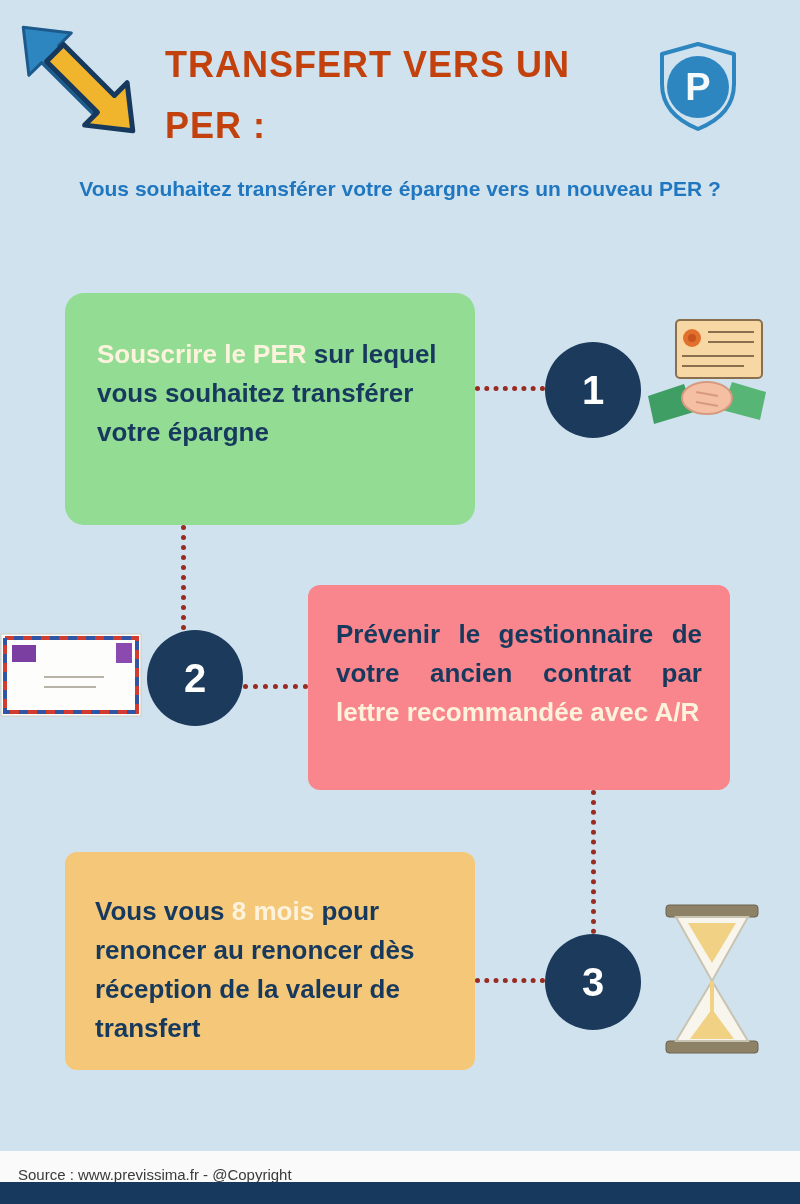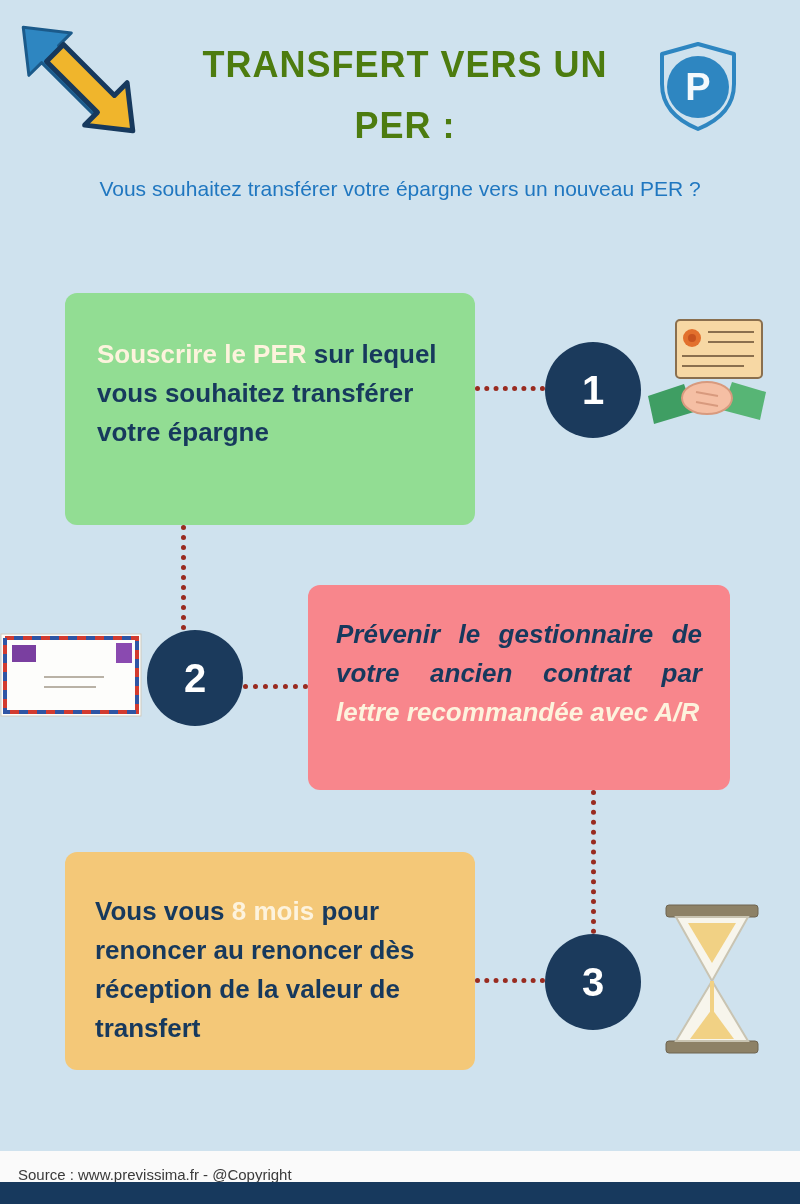--- a/index.html
+++ b/index.html
@@ -5,35 +5,35 @@
   html,body { margin:0; padding:0; background:#cfe2ee; }
   .canvas {
     position:relative; width:800px; height:1204px; background:#cfe2ee;
     overflow:hidden; font-family:"Liberation Sans", sans-serif;
   }
   .abs { position:absolute; }
 
   
   .title {
     position:absolute; left:165px; top:34px; width:480px;
-    text-align:center; color:#4d7c0f; font-size:36px; font-weight:700;
+    text-align:left; color:#c2410c; font-size:36px; font-weight:700;
     letter-spacing:1px; line-height:1.7;
   }
   .intro {
     position:absolute; left:0; top:174px; width:800px; text-align:center;
-    color:#2077c0; font-size:21px; font-weight:400; line-height:1.45;
+    color:#2077c0; font-size:21px; font-weight:700; line-height:1.45;
   }
 
   
   .step-box {
     position:absolute; border-radius:12px; box-sizing:border-box;
     font-size:26px; font-weight:700; line-height:1.5; color:#17395d;
   }
-  .box1 { left:65px; top:293px; width:410px; height:232px; background:#92dd93; padding:42px 30px 0 32px; }
-  .box2 { left:308px; top:585px; width:422px; height:205px; background:#f8868c; padding:30px 28px 0 28px; text-align:justify;font-style:italic; }
+  .box1 { left:65px; top:293px; width:410px; height:232px; background:#92dd93; padding:42px 30px 0 32px;border-radius:19px; }
+  .box2 { left:308px; top:585px; width:422px; height:205px; background:#f8868c; padding:30px 28px 0 28px; text-align:justify; }
   .box3 { left:65px; top:852px; width:410px; height:218px; background:#f4c878; padding:40px 28px 0 30px; }
   .hl { color:#fdf3dd; }
 
   
   .num-circle {
     position:absolute; width:96px; height:96px; border-radius:50%;
     background:#1b3a5c; color:#ffffff; font-size:40px; font-weight:700;
     display:flex; align-items:center; justify-content:center;
   }
   .c1 { left:545px; top:342px; }

